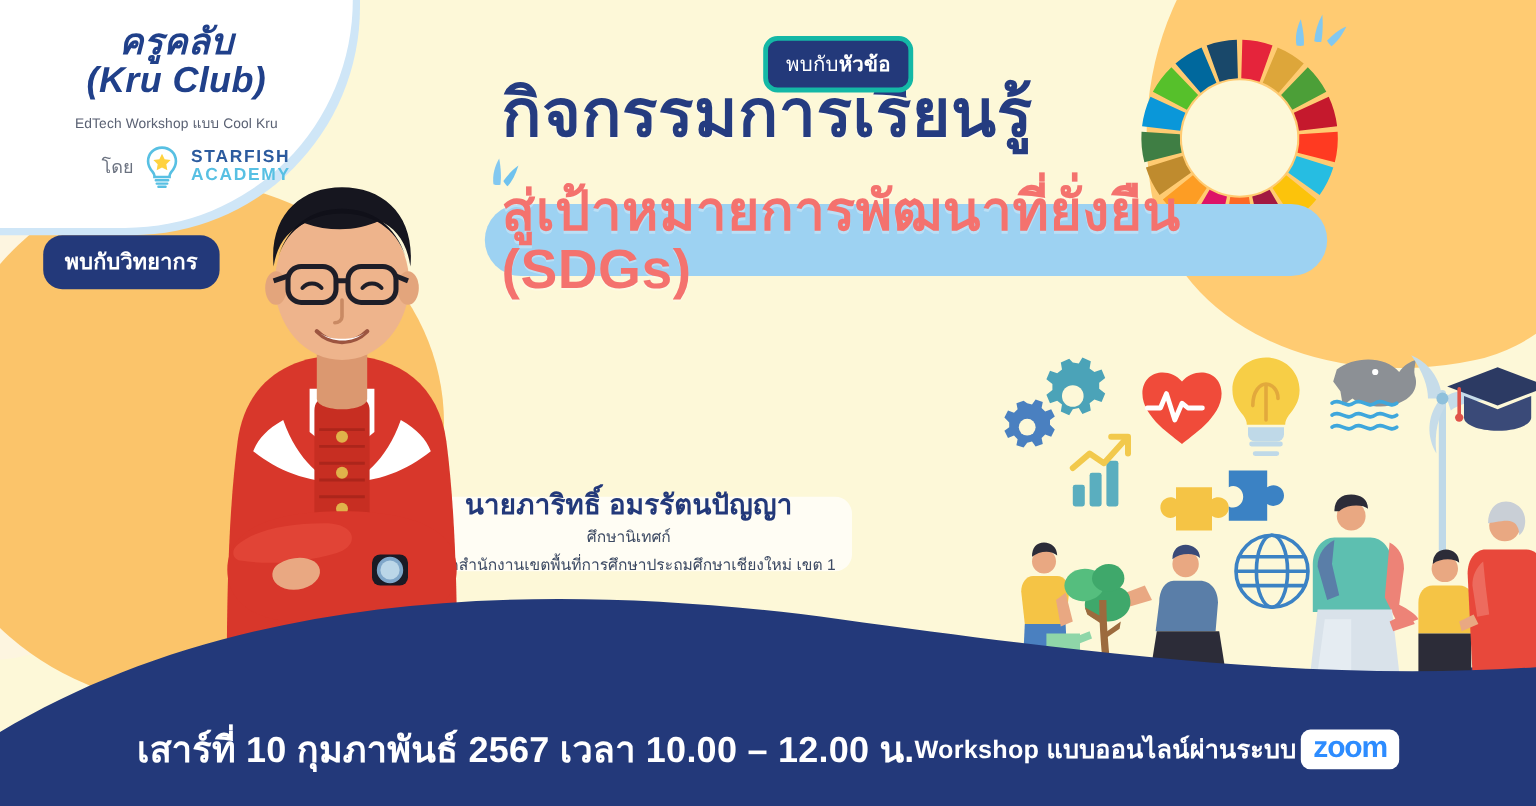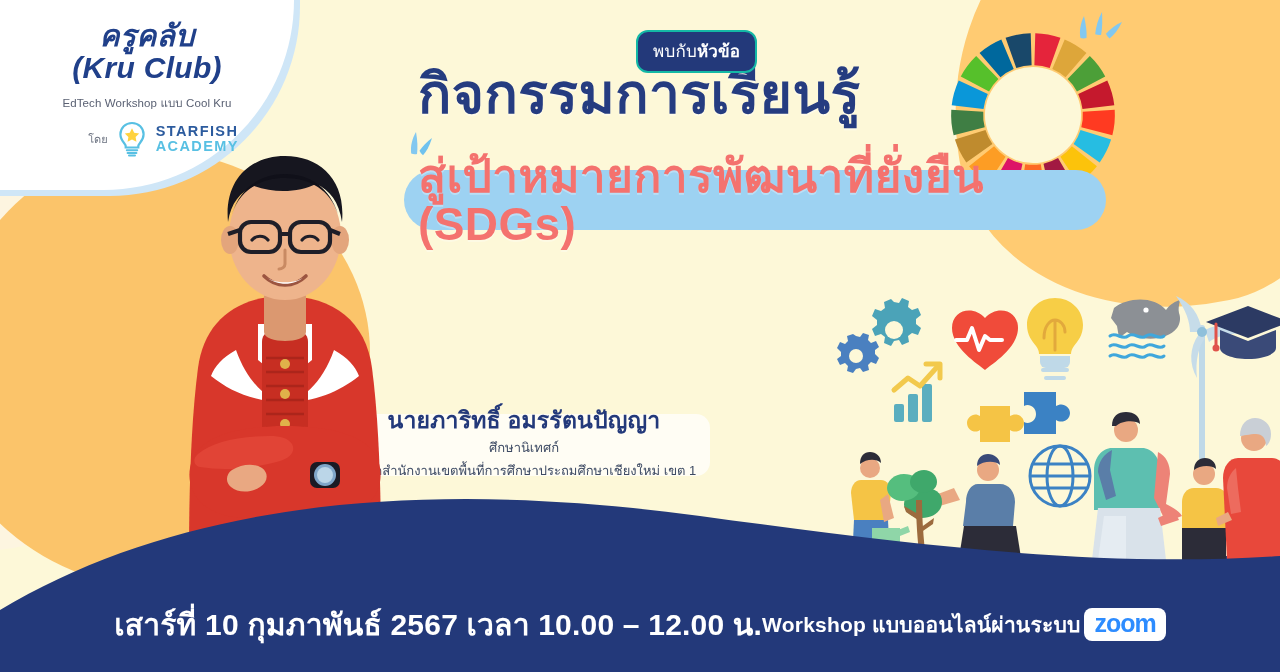--- a/index.html
+++ b/index.html
@@ -60,41 +60,41 @@
   }
   .kru-sub {
     margin-top:9px;
     font-size:11.5px; color:#5A6173; text-align:left;
     letter-spacing:.1px;
   }
   .kru-logo-row {
     margin-top:9px;
     display:flex; align-items:center; gap:7px;
   }
-  .kru-doy { font-size:11px; color:#6B7280;margin-left:33px; }
+  .kru-doy { font-size:15px; color:#6B7280;margin-left:33px; }
   .bulb-wrap { width:34px; height:36px; position:relative; }
   .sf-text { display:flex; flex-direction:column; line-height:1.05; }
   .sf-1 { font-size:14.5px; font-weight:bold; color:#2C5B9E; letter-spacing:1.4px; }
   .sf-2 { font-size:14.5px; font-weight:bold; color:#58C0E3; letter-spacing:1.4px; }
 
   
   .badge-speaker {
     position:absolute; left:36px; top:196px; z-index:9;
     background:#23397A; color:#fff;
     padding:7px 18px 9px; border-radius:16px;
     font-size:18px; font-weight:bold; letter-spacing:.2px;
   }
 
   
   .badge-topic {
     position:absolute; left:636px; top:30px; z-index:9;
     background:#23397A; color:#fff;
     padding:5px 15px 7px; border-radius:12px;
     font-size:17px; letter-spacing:.2px;
-    border:2px solid #14b8a6;
+    border:4px solid #14b8a6;
   }
   .badge-topic b { font-weight:bold; }
   .badge-topic span.light { font-weight:normal; }
 
   
   .title-wrap { position:absolute; left:418px; top:66px; z-index:8; width:700px; }
   .title-1 {
     font-size:55px; font-weight:bold; color:#253C80;
     line-height:1.05; letter-spacing:.5px;
     text-shadow:0 2px 0 rgba(255,255,255,.45);
@@ -197,20 +197,21 @@
           </svg>
         </span>
         <span class="sf-text">
           <span class="sf-1">STARFISH</span>
           <span class="sf-2">ACADEMY</span>
         </span>
       </div>
     </div>
   </div>
 
+  <div class="badge-speaker">พบกับวิทยากร</div>
 
   <div class="badge-topic">
     <span class="light">พบกับ</span><b>หัวข้อ</b>
   </div>
 
   <span class="sparkle sp-a">
     <svg width="66" height="52" viewBox="0 0 66 52">
       <path d="M12 6c2 9 3 16 2.5 22-2 .5-4 .5-6 0C7 22 8.5 13 12 6z" fill="#82C8F0"></path>
       <path d="M30 2c.5 10 .2 17-1 23-2 .2-4 0-5.8-.7C23.8 17 26 9 30 2z" fill="#82C8F0"></path>
       <path d="M50 12c-4 8-8 13-12.5 16.5-1.5-1.4-2.8-3-3.6-4.7C38 19.5 43.5 14.6 50 12z" fill="#82C8F0"></path>

